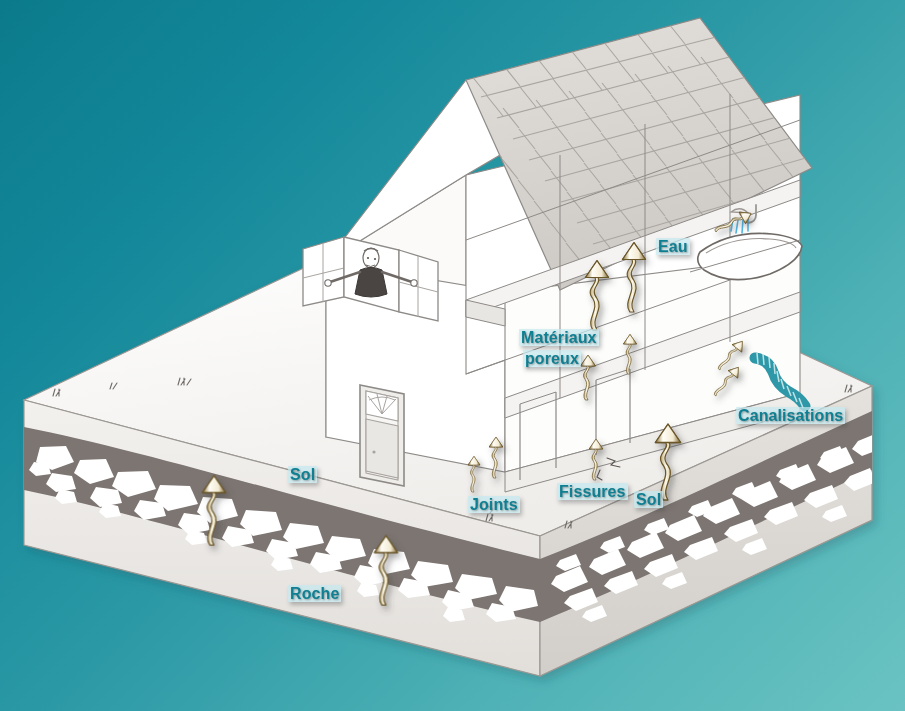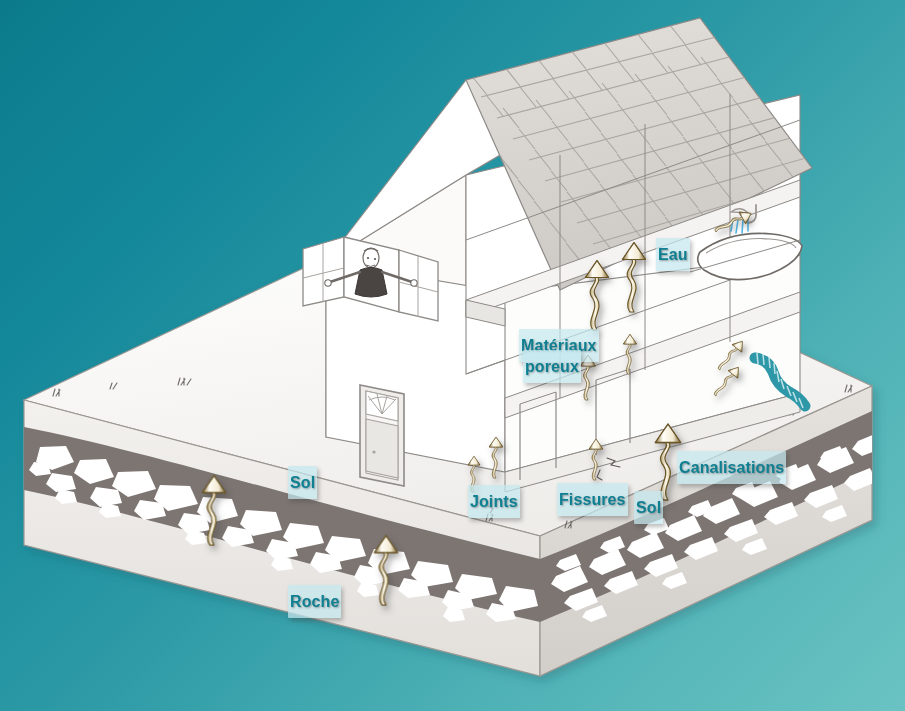--- a/index.html
+++ b/index.html
@@ -19,21 +19,21 @@
   .lbl{
     position:absolute;
     color:#0f7f92;
     font-weight:bold;
     font-size:16px;
     line-height:17px;
     letter-spacing:0.1px;
     white-space:pre;
     text-align:center;
     background:rgba(196,232,238,0.72);
-    padding:8px 2px;
+    padding:0 2px;
     border-radius:1px;
     text-shadow:1px 1px 2px rgba(90,90,90,.55);
     box-shadow:2px 3px 4px rgba(70,70,70,.35);
     pointer-events:auto;
   }
 </style>
 </head>
 <body>
 
 <div id="stage">
@@ -482,23 +482,23 @@
     <path d="M 486,505 l 7,4 l -3,4"></path>
   </g>
 </svg>
 
 <div class="lbl" style="left:656px;top:238px;">Eau</div>
 
 <div class="lbl" style="left:519px;top:329px;">Matériaux</div>
 
 <div class="lbl" style="left:523px;top:350px;">poreux</div>
 
-<div class="lbl" style="left:677px;top:407px;margin-top:44px;">Canalisations</div>
-
-<div class="lbl" style="left:468px;top:485px;text-align:right;">Joints</div>
+<div class="lbl" style="left:736px;top:407px;">Canalisations</div>
+
+<div class="lbl" style="left:468px;top:496px;text-align:right;">Joints</div>
 
 <div class="lbl" style="left:557px;top:483px;">Fissures</div>
 
 <div class="lbl" style="left:634px;top:491px;">Sol</div>
 
 <div class="lbl" style="left:288px;top:466px;">Sol</div>
 
 <div class="lbl" style="left:288px;top:585px;">Roche</div>
 
 </div>

